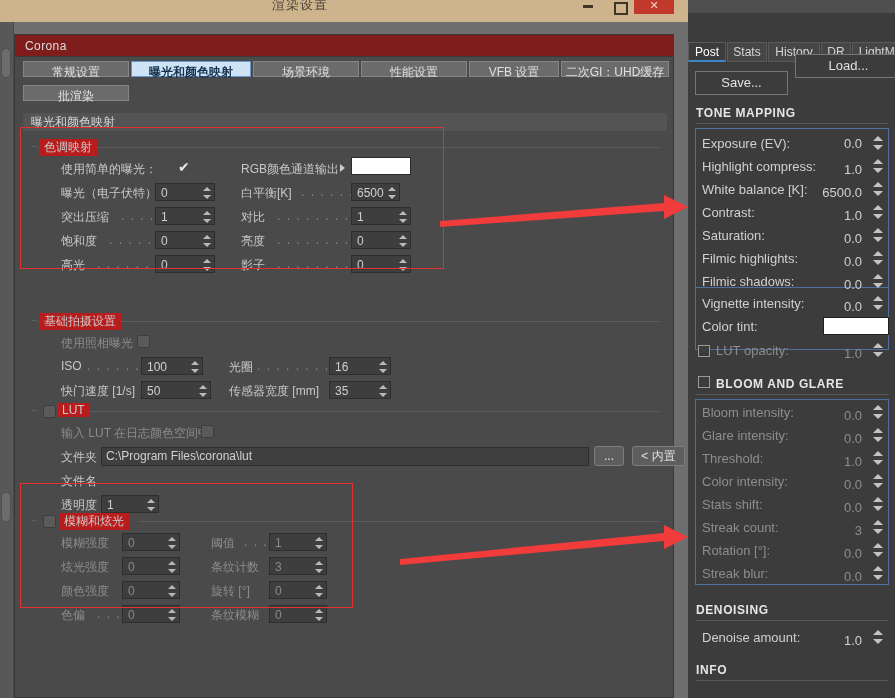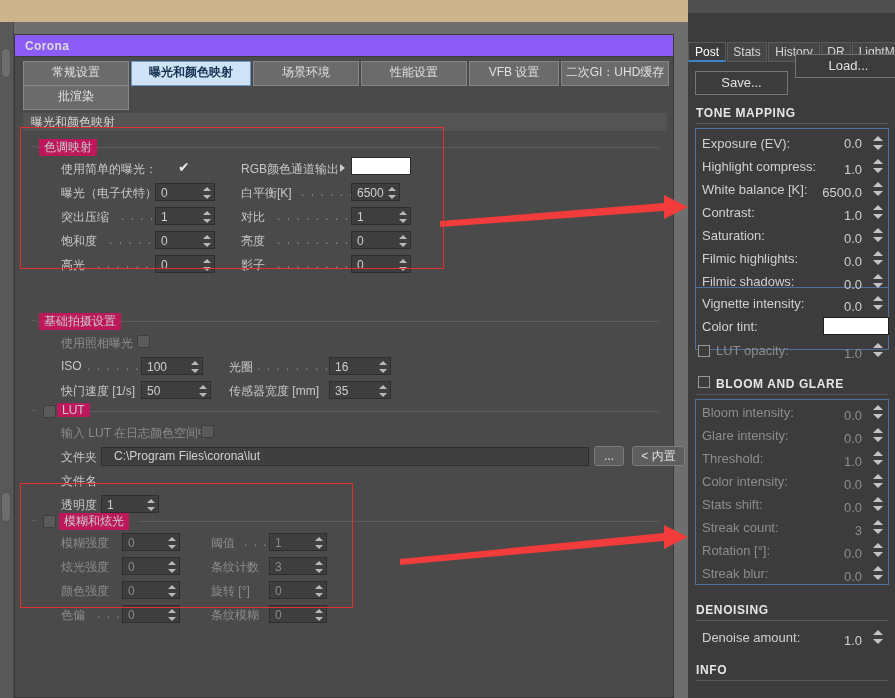--- a/index.html
+++ b/index.html
@@ -26,39 +26,39 @@
   #maxbody { position: absolute; left: 0; top: 22px; width: 688px; height: 676px; background: #6e6e6e; }
 
   
   #leftstrip { position:absolute; left:0; top:0; width:14px; height:676px; background:#585858; border-right:1px solid #4a4a4a;}
   .striphandle { position:absolute; left:1px; width:10px; height:30px; background:#6d6d6d; border-radius:5px; border:1px solid #505050;}
 
   #panel { position:absolute; left:14px; top:12px; width: 660px; height: 664px; background:#4a4a4a;
     border:1px solid #383838; }
 
   
-  #coronaTitle { position:absolute; left:0; top:0; width:658px; height:22px; background:#8b5cf6;
-    border-bottom:1px solid #3a3a3a; color:#dcdcdc; font-size:12px; font-weight:bold; line-height:22px; padding-left:10px;
+  #coronaTitle { position:absolute; left:0; top:0; width:658px; height:22px; background:#7f1d1d;
+    border-bottom:1px solid #3a3a3a; color:#dcdcdc; font-size:12px; font-weight:normal; line-height:22px; padding-left:10px;
     letter-spacing:0.4px;}
 
   
   #tabrow { position:absolute; left:8px; top:26px; width: 644px; height: 48px; }
-  .tab { position:absolute; height:25px; background:#6b6b6b; border:1px solid #868686;
+  .tab { position:absolute; height:16px; background:#6b6b6b; border:1px solid #868686;
     color:#e0e0e0; font-size:12px; line-height:20px; text-align:center; }
   .tab.active { background:#cfe3f7; border:1px solid #6a96c8; color:#15314d; font-weight:bold; }
 
   
   #secHeader { position:absolute; left:8px; top:78px; width:644px; height:18px; background:#545454;
      color:#d8d8d8; font-size:12px; line-height:18px; padding-left:8px; }
 
   
   .group { position:absolute; }
   .grouprule { position:absolute; left:0; top:8px; height:1px; background:#5e5e5e; }
   .grouplabel { position:absolute; left:10px; top:0px; font-size:12px; color:#c9c9c9;
-     background:#be185d; padding:0 5px; }
+     background:#b91c1c; padding:0 5px; }
   .groupdash { position:absolute; left:2px; top:7px; width:6px; height:1px; background:#5e5e5e; }
 
   .lbl { position:absolute; font-size:12px; color:#c8c8c8; white-space:nowrap; }
   .lbl.dim { color:#8c8c8c; }
 
   .spin { position:absolute; height:18px; background:#3e3e3e; border:1px solid #2e2e2e; }
   .spin .v { position:absolute; left:5px; top:1px; font-size:12px; color:#cfcfcf; line-height:16px; }
   .spin.dim .v { color:#8a8a8a; }
   .spin .arr { position:absolute; right:3px; top:1px; width:9px; height:16px; }
   .spin .arr::before, .spin .arr::after { content:""; position:absolute; left:1px; border-left:4px solid transparent; border-right:4px solid transparent; }
@@ -66,21 +66,21 @@
   .spin .arr::after { bottom:2px; border-top:4px solid #b9b9b9; }
 
   .chk { position:absolute; width:13px; height:13px; background:#5a5a5a; border:1px solid #3d3d3d; border-radius:2px;}
   .chk.on { background:#4a4a4a; border:1px solid #4a4a4a;}
   .chk.on::after { content:"\2714"; position:absolute; left:1px; top:-3px; font-size:14px; color:#e8e8e8; }
 
   .colorswatch { position:absolute; background:#ffffff; border:1px solid #2b2b2b; }
   .arrowtri { position:absolute; width:0; height:0; border-left:5px solid #cccccc; border-top:4px solid transparent; border-bottom:4px solid transparent; }
 
   .textfield { position:absolute; height:19px; background:#3f3f3f; border:1px solid #2e2e2e;
-     color:#d0d0d0; font-size:12px; line-height:17px; padding-left:12px; white-space:nowrap; overflow:hidden;}
+     color:#d0d0d0; font-size:12px; line-height:17px; padding-left:4px; white-space:nowrap; overflow:hidden;}
   .btnsm { position:absolute; height:20px; background:#5e5e5e; border:1px solid #7d7d7d; border-radius:3px;
      color:#e0e0e0; font-size:12px; text-align:center; line-height:18px; }
   .combo { position:absolute; height:19px; background:#5c5c5c; border:1px solid #6e6e6e;
      color:#dcdcdc; font-size:12px; line-height:17px; padding-left:6px; white-space:nowrap; overflow:hidden;}
   .combo.dim { background:#545454; color:#8f8f8f; }
   .combo .cv { position:absolute; right:5px; top:6px; width:0;height:0;
      border-left:5px solid transparent; border-right:5px solid transparent; border-top:5px solid #c8c8c8;}
   .dots { position:absolute; font-size:12px; color:#8e8e8e; letter-spacing:1.5px; white-space:nowrap;}
 
   
@@ -116,20 +116,26 @@
   .playtri { position:absolute; width:0; height:0; border-left:11px solid #3b86c8;
      border-top:7px solid transparent; border-bottom:7px solid transparent; }
 </style>
 </head>
 <body>
 
 <div id="root">
 
   <div id="maxwin">
 
+    <div id="titlebar">
+      <div id="titletext">渲染设置</div>
+      <div class="wbtn" id="btn-min"></div>
+      <div class="wbtn" id="btn-max"></div>
+      <div id="btn-close">✕</div>
+    </div>
 
     <div id="maxbody">
 
       <div id="leftstrip">
         <div class="striphandle" style="top:26px"></div>
         <div class="striphandle" style="top:470px"></div>
       </div>
 
       <div id="panel">
 

